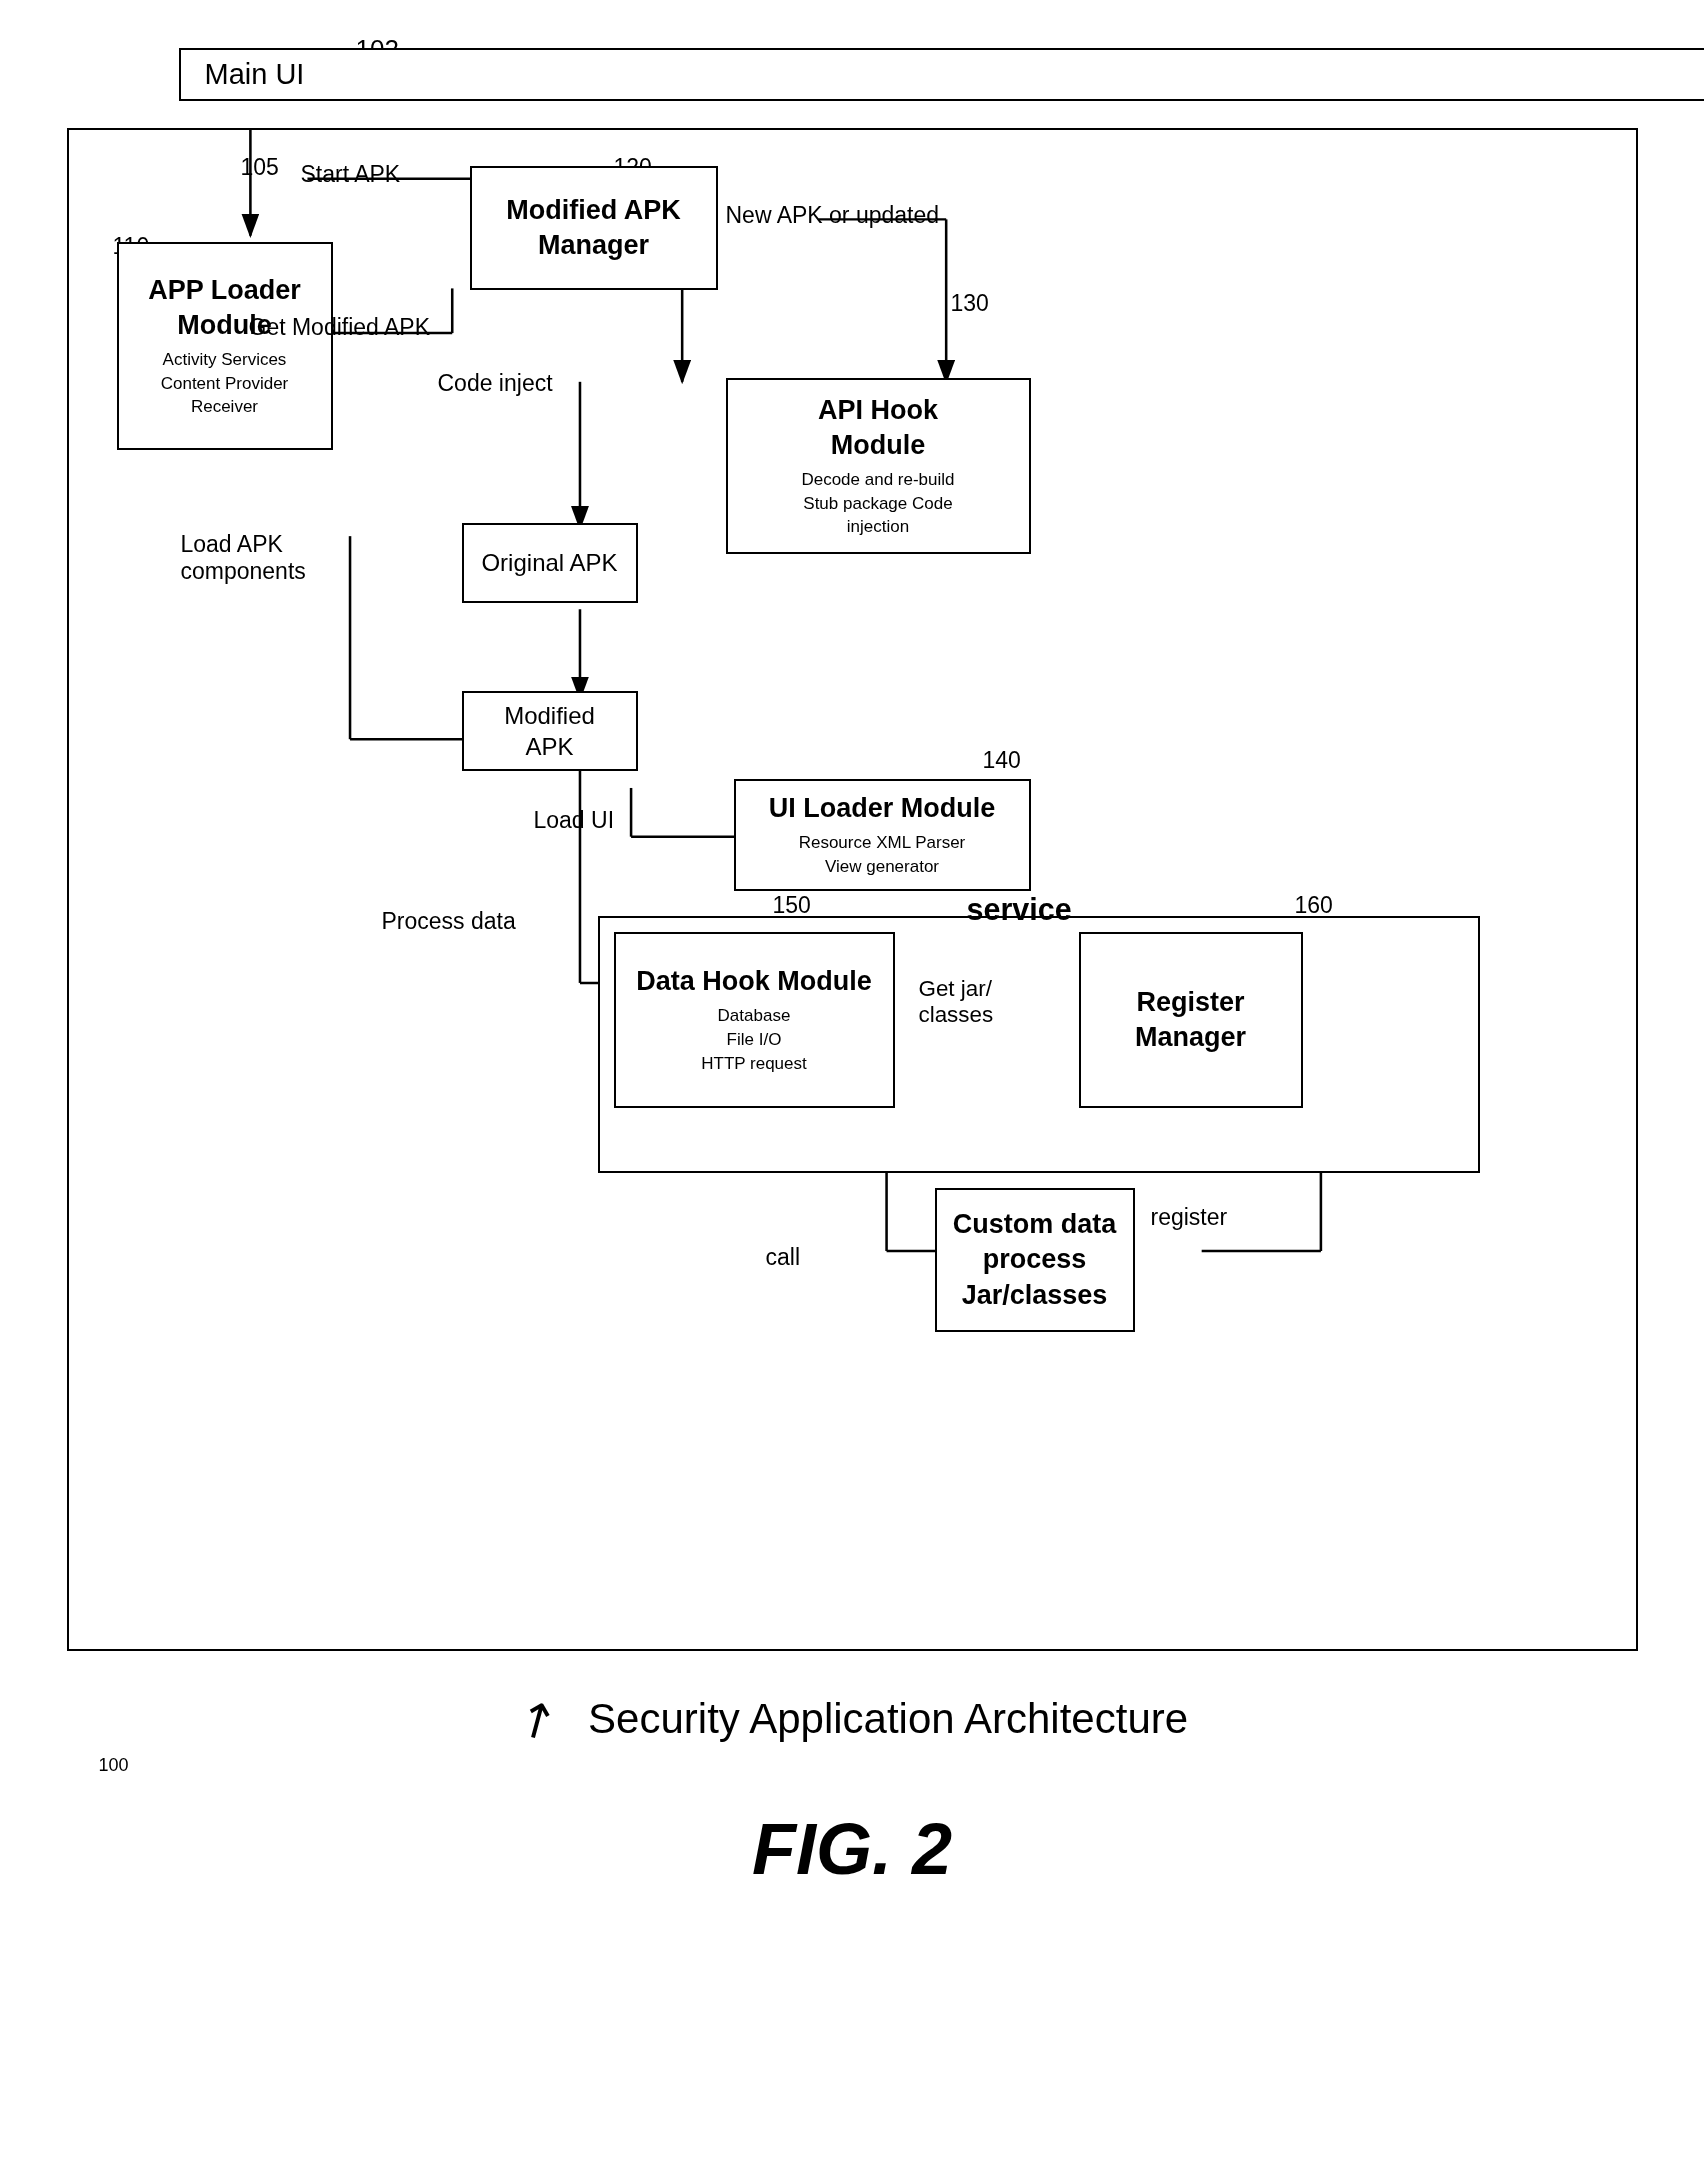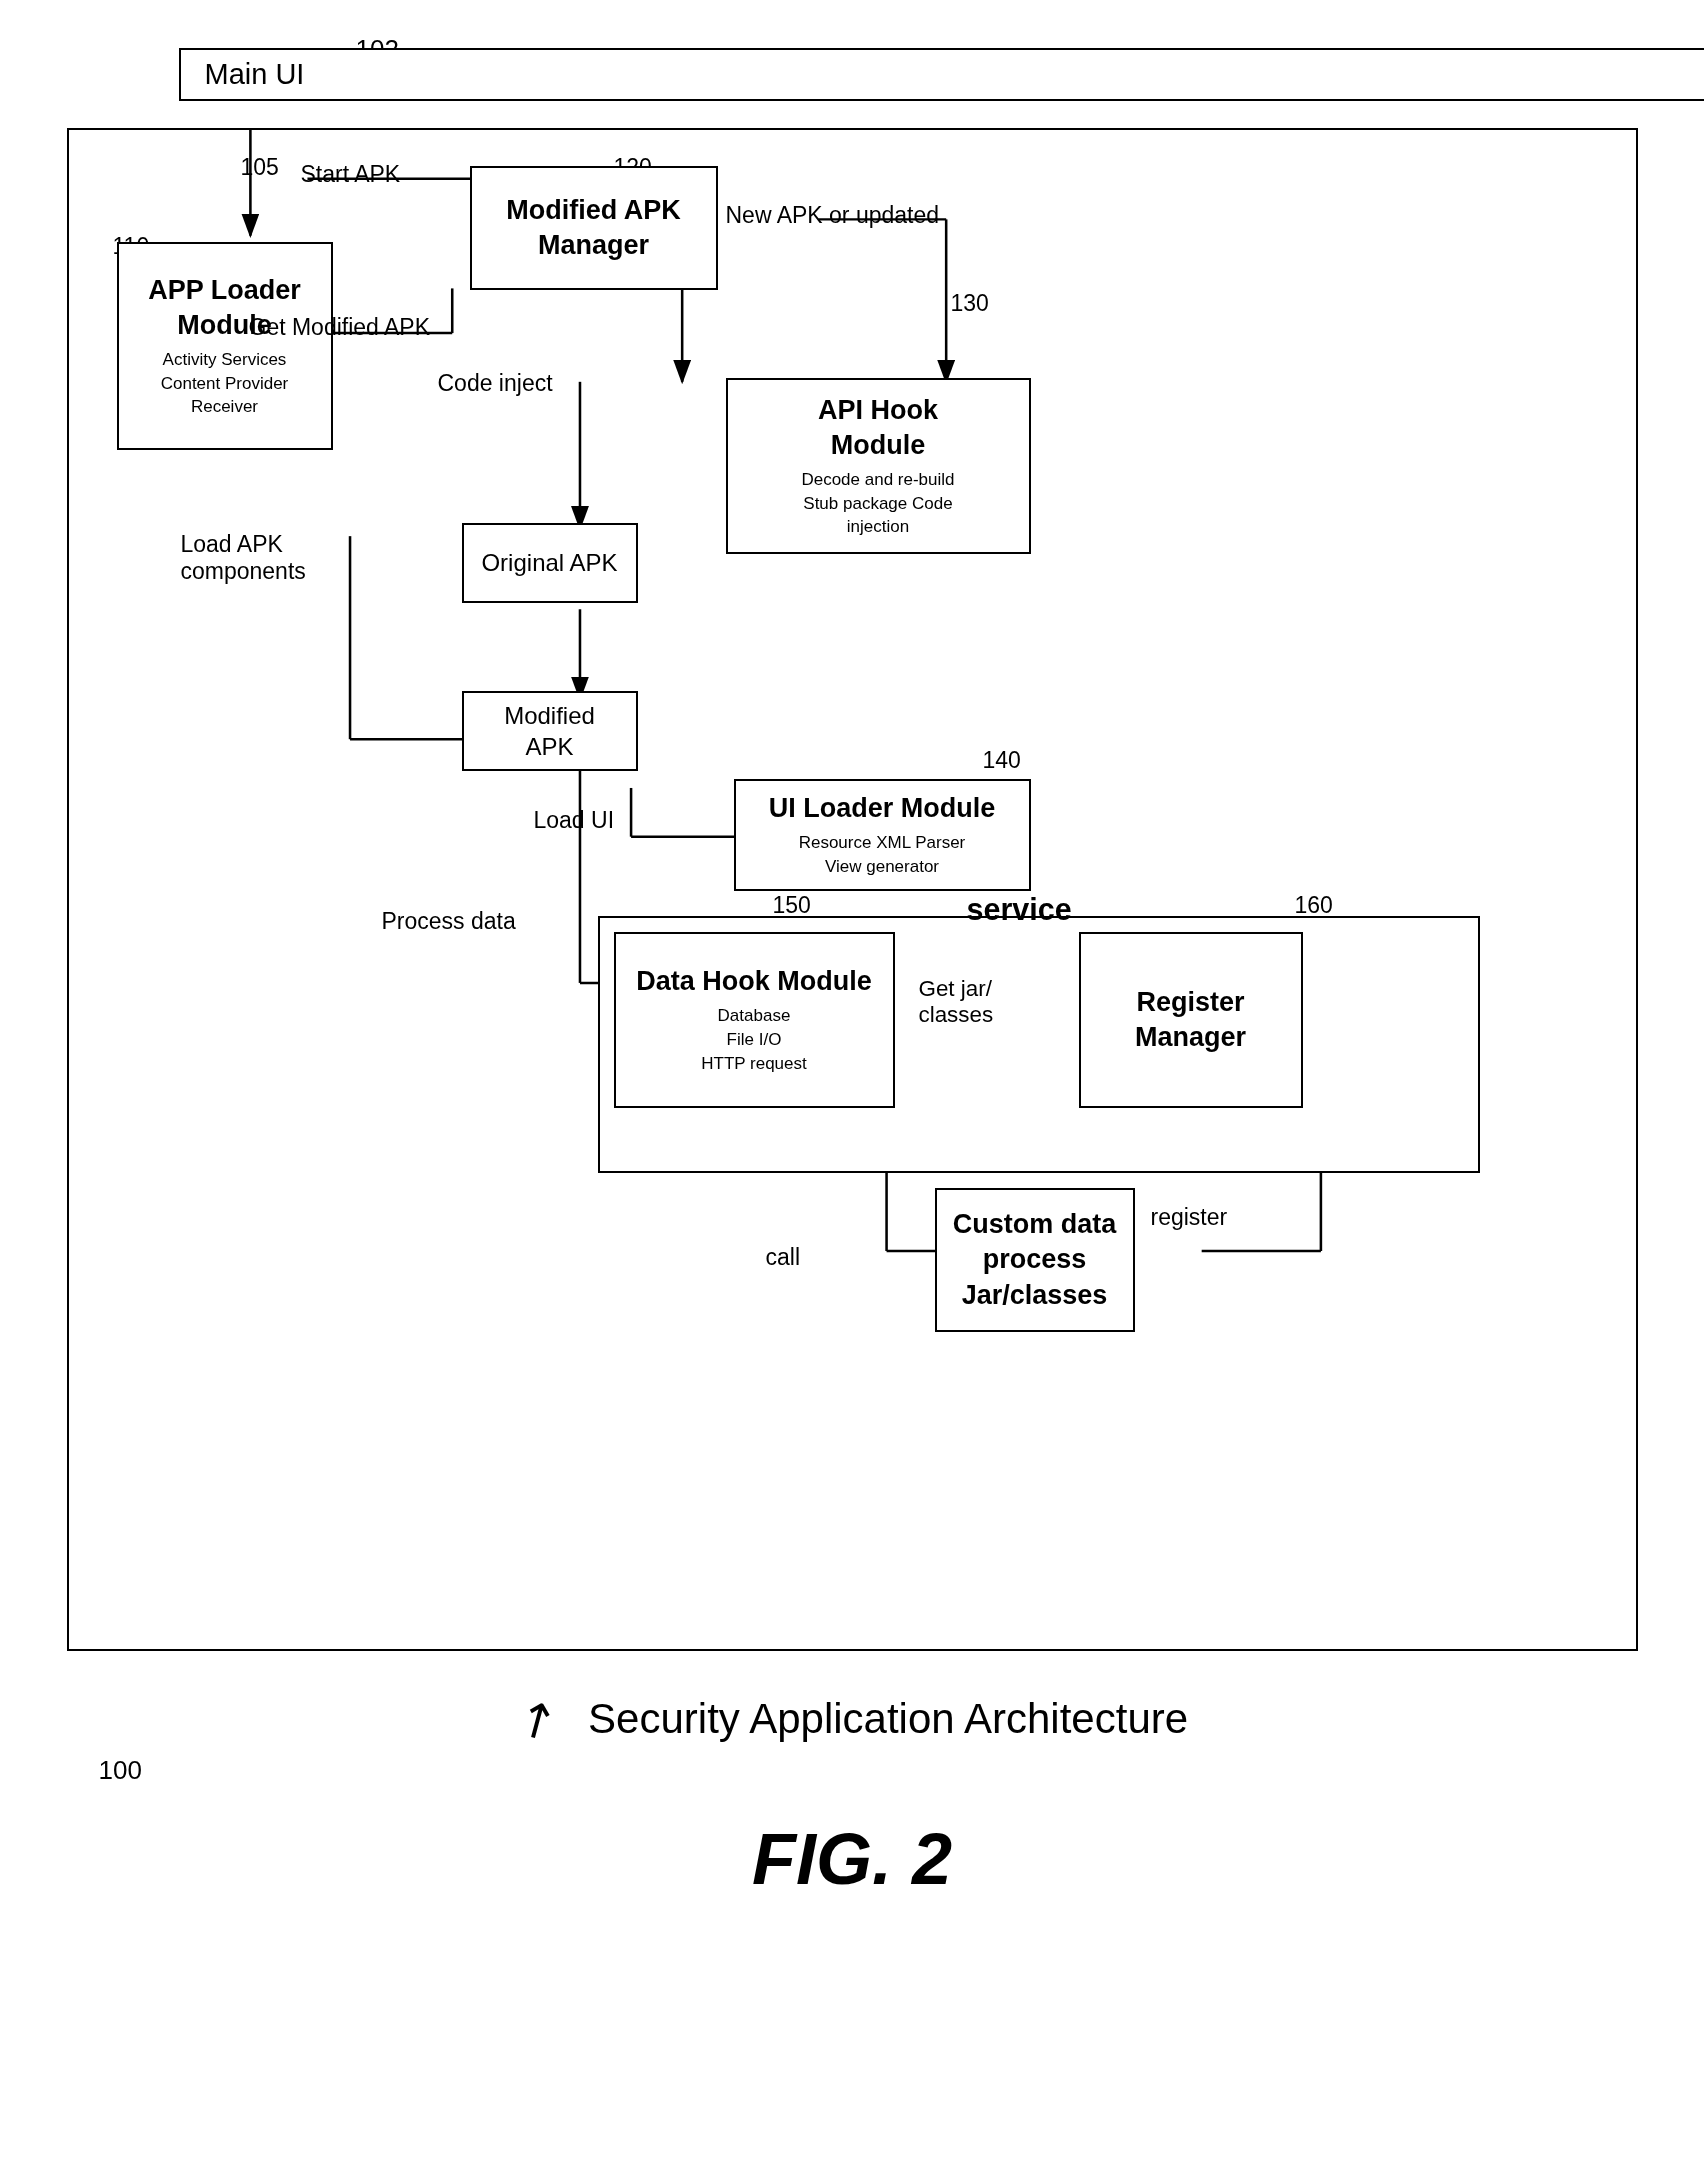--- a/index.html
+++ b/index.html
@@ -125,21 +125,21 @@
       transform: rotate(-30deg);
       display: inline-block;
       margin-right: 8px;
     }
 
     .caption-text {
       font-size: 42px;
     }
 
     .label-100 {
-      font-size: 26px;
+      font-size: 18px;
       margin-left: 8px;
       margin-top: 8px;
     }
 
     .fig-label {
       font-size: 72px;
       font-style: italic;
       font-weight: bold;
       margin-top: 32px;
     }

